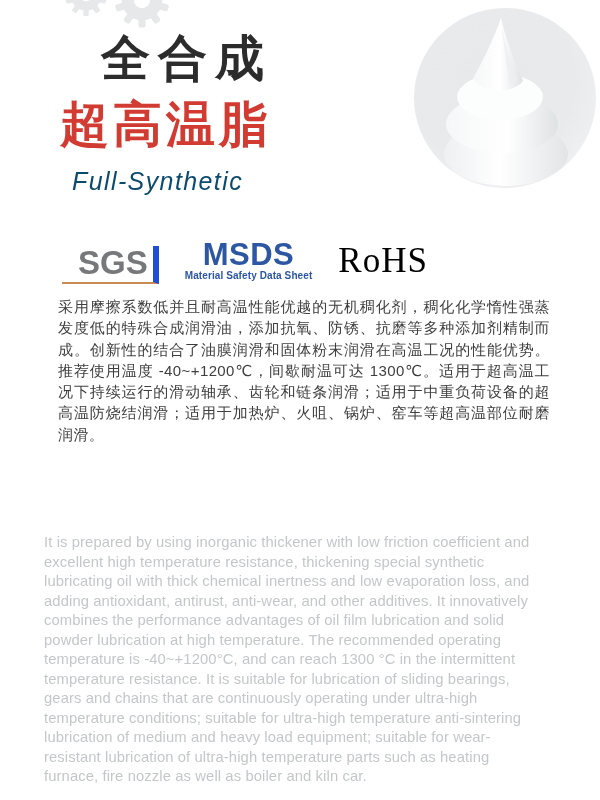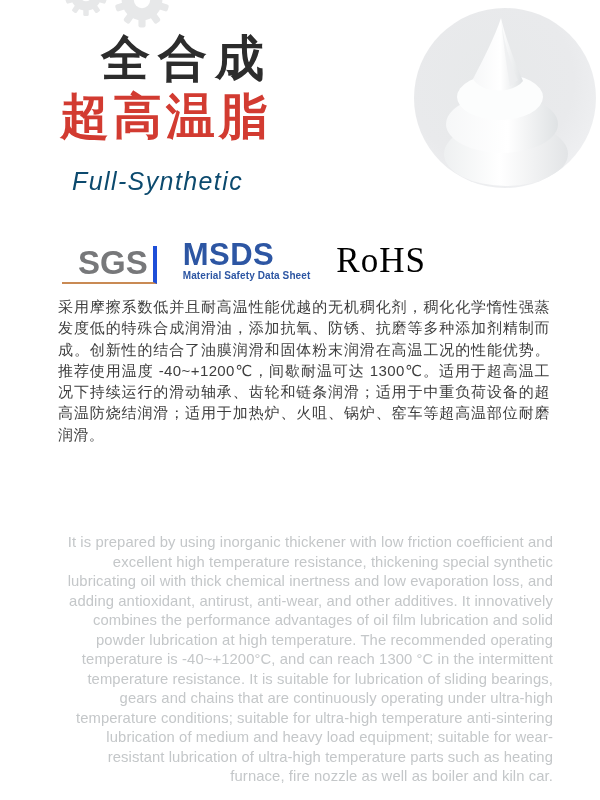--- a/index.html
+++ b/index.html
@@ -20,54 +20,54 @@
     overflow:hidden;
   }
   .hero svg{display:block;}
 
   
   .title-cn{position:absolute;left:60px;top:34px;margin:0;line-height:1;}
   .title-cn .t1{
     display:block;font-size:49px;font-weight:600;color:#2c2c2c;letter-spacing:8px;text-align:right;
   }
   .title-cn .t2{
-    display:block;margin-top:9px;font-size:49px;font-weight:800;color:#d23b31;letter-spacing:4px;
+    display:block;margin-top:17px;font-size:49px;font-weight:800;color:#d23b31;letter-spacing:4px;
   }
 
   .subtitle{
     position:absolute;left:72px;top:159px;
     font-size:25px;font-style:italic;color:#0c4a6e;letter-spacing:1.4px;line-height:1.78;
     font-weight:500;
   }
 
   
   .badges{position:absolute;left:62px;top:240px;display:flex;align-items:flex-end;gap:26px;}
   .sgs{
     padding:0 5px 3px 16px;
-    border-bottom:2px solid #c98a54;border-right:4px solid #1d4ed8;
+    border-bottom:2px solid #c98a54;border-right:6px solid #1d4ed8;
   }
   .sgs-label{font-size:33px;font-weight:700;color:#77787a;letter-spacing:0;line-height:1;}
-  .msds{display:flex;flex-direction:column;align-items:flex-start;padding-bottom:3px;}
+  .msds{display:flex;flex-direction:column;align-items:center;padding-bottom:3px;}
   .msds-main{font-size:31px;font-weight:800;color:#2d56a3;line-height:0.95;letter-spacing:0.5px;}
   .msds-sub{font-size:10px;font-weight:700;color:#2d56a3;letter-spacing:0.1px;margin-top:1px;}
   .rohs{
     font-family:"Liberation Serif","DejaVu Serif",serif;
     font-size:35px;color:#000000;line-height:1;padding-bottom:6px;letter-spacing:1px;
   }
 
   
   .desc-cn{
     position:absolute;left:58px;top:296px;width:492px;margin:0;
     font-size:15px;line-height:1.42;color:#3e3e3e;font-weight:500;
     text-align:justify;text-justify:inter-ideograph;letter-spacing:0.4px;
   }
   .desc-en{
-    position:absolute;left:55px;top:533px;width:498px;margin:0;
+    position:absolute;left:44px;top:533px;width:498px;margin:0;
     font-size:14.8px;line-height:1.32;color:#c4c7c9;letter-spacing:0.1px;
-    text-align:right;
+    text-align:left;
   }
 </style>
 </head>
 <body>
 
 <div class="page">
 
   <svg class="gears" width="180" height="34" viewBox="0 0 180 34" aria-hidden="true">
     <defs>
       <g id="gear">

